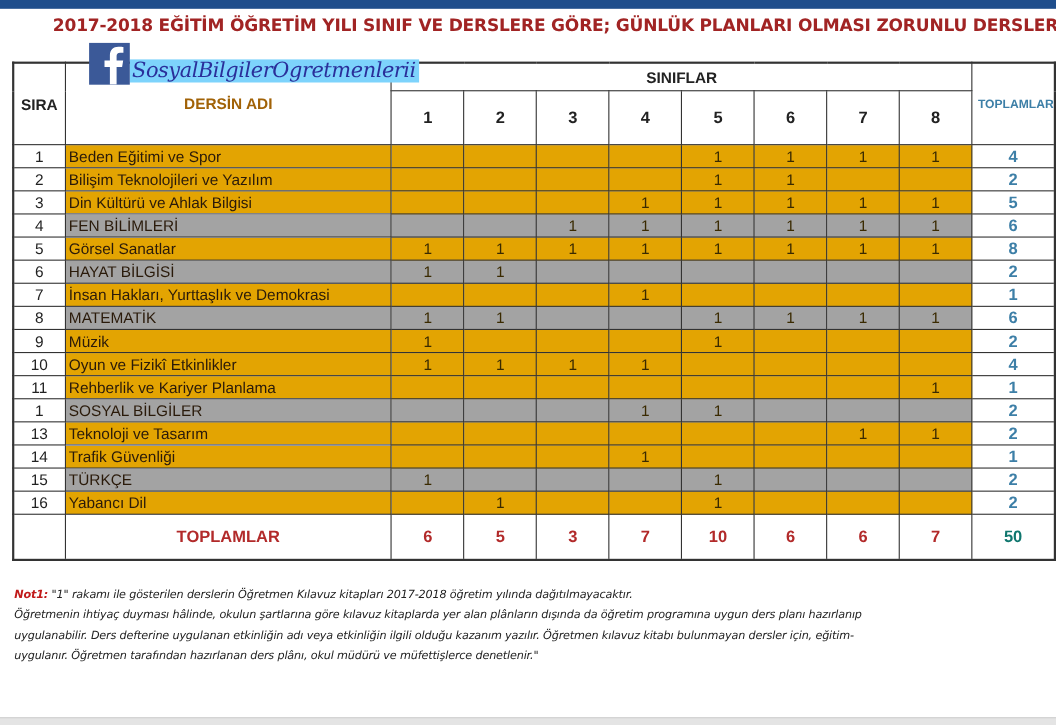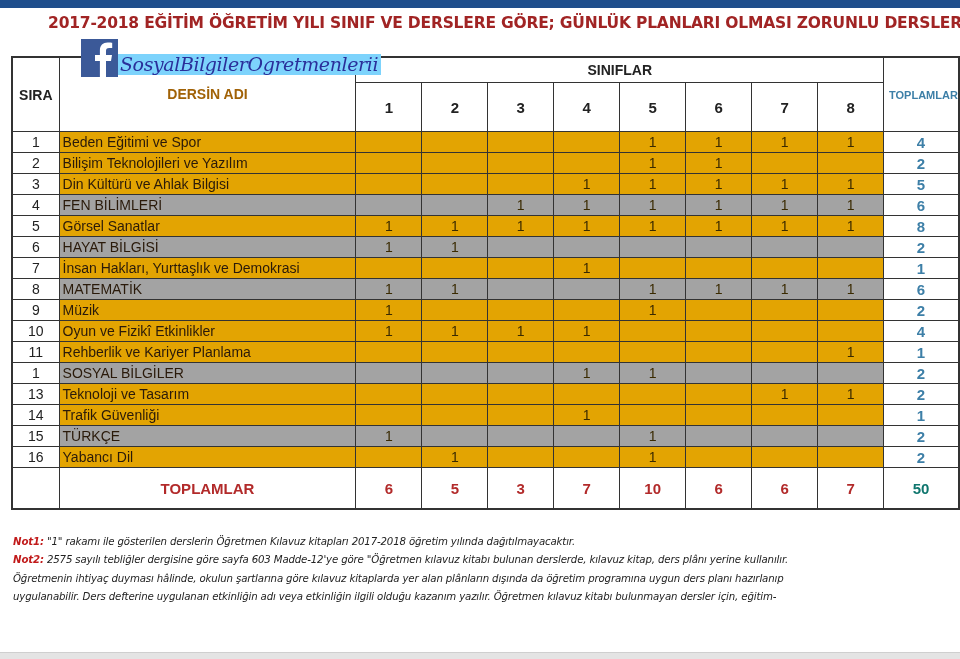--- a/index.html
+++ b/index.html
@@ -338,20 +338,18 @@
         <td>7</td>
         <td class="all">50</td>
       </tr>
     </tbody>
 </table>
 
 <div class="notes">
   <p>
     <span class="lbl">Not1:</span><span> "1" rakamı ile gösterilen derslerin Öğretmen Kılavuz kitapları 2017-2018 öğretim yılında dağıtılmayacaktır.</span>
   </p>
-  <p>
-    <span class="lbl">Not2:</span><span> 2575 sayılı tebliğler dergisine göre sayfa 603 Madde-12'ye göre "Öğretmen kılavuz kitabı bulunan derslerde, kılavuz kitap, ders plânı yerine kullanılır.</span>
-  </p>
   <p>Öğretmenin ihtiyaç duyması hâlinde, okulun şartlarına göre kılavuz kitaplarda yer alan plânların dışında da öğretim programına uygun ders planı hazırlanıp</p>
   <p>uygulanabilir. Ders defterine uygulanan etkinliğin adı veya etkinliğin ilgili olduğu kazanım yazılır.  Öğretmen kılavuz kitabı bulunmayan dersler için, eğitim-</p>
+  <p>uygulanır. Öğretmen tarafından hazırlanan ders plânı, okul müdürü ve müfettişlerce denetlenir."</p>
 </div>
 
 <div class="bottomline"></div>
 
 </body></html>

